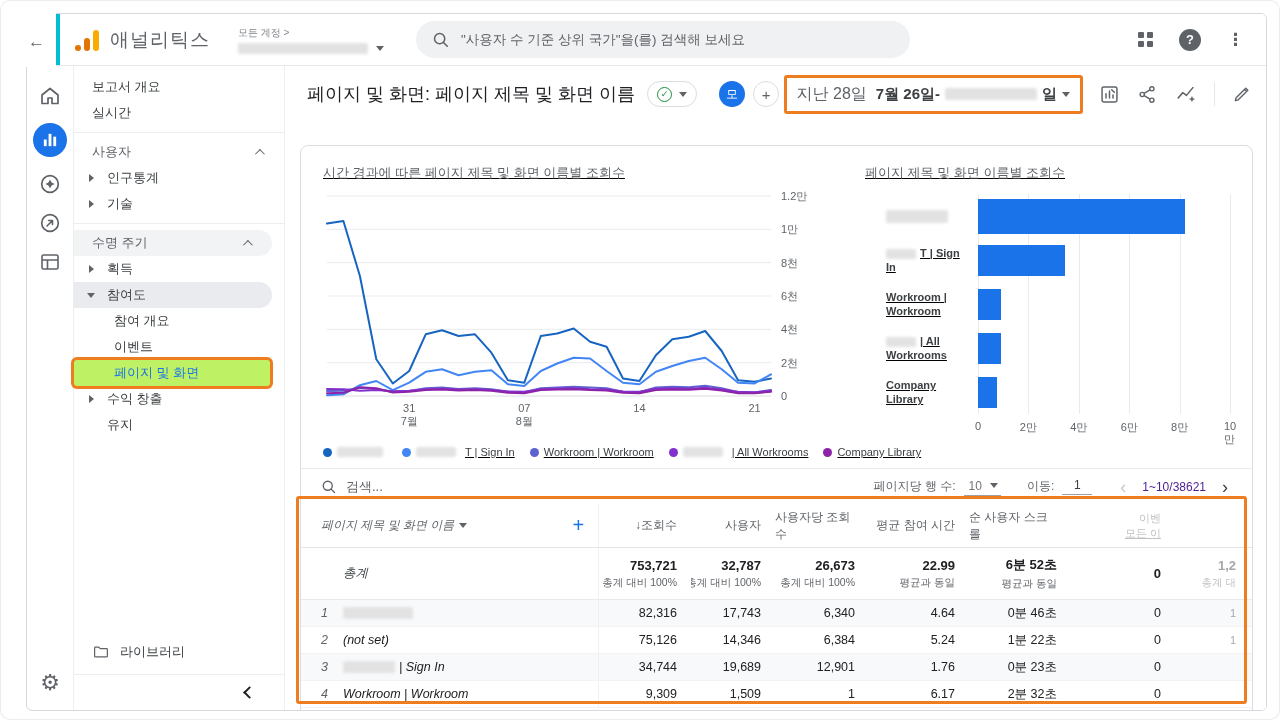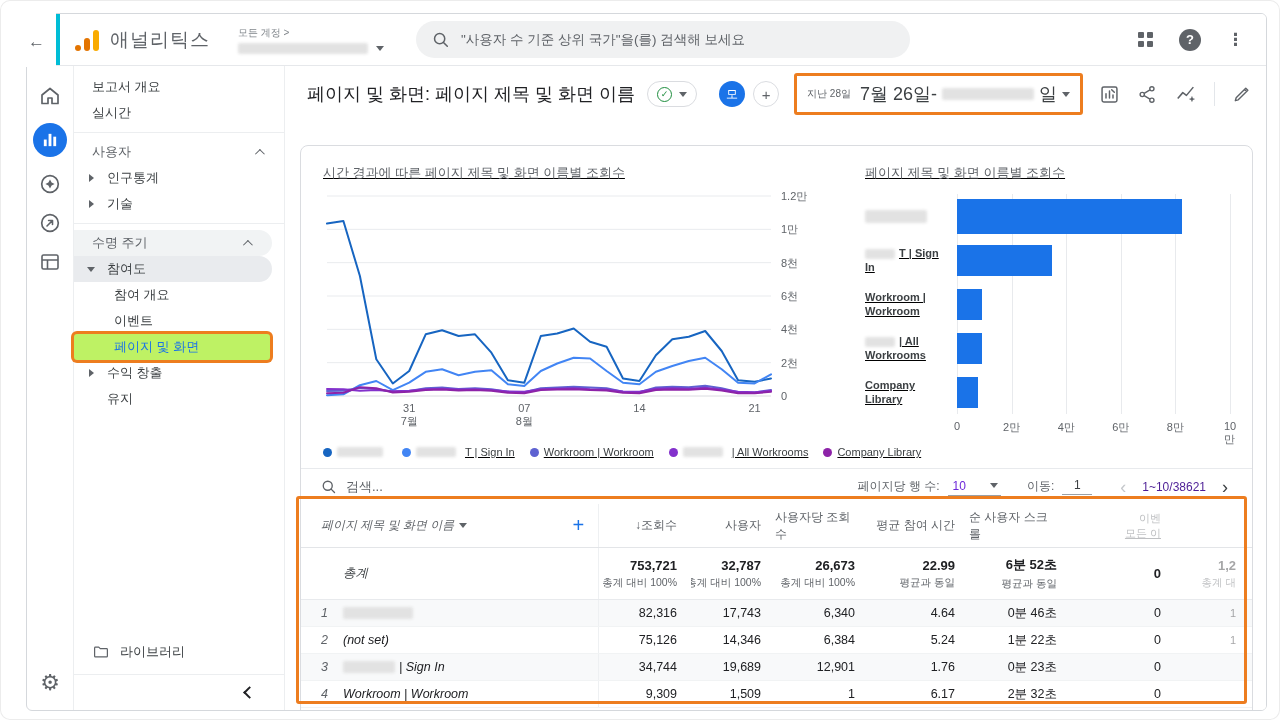--- a/index.html
+++ b/index.html
@@ -61,52 +61,52 @@
   
   .content { flex:1; min-width:0; display:flex; flex-direction:column; background:#fff; }
   .report-header { height:56px; flex:0 0 auto; display:flex; align-items:center; padding:0 14px 0 22px; }
   .report-title { font-size:18px; color:#202124; white-space:nowrap; }
   .check-pill { margin-left:12px; height:26px; border:1px solid #dadce0; border-radius:14px; display:flex; align-items:center; gap:7px; padding:0 9px; cursor:pointer; }
   .chk-circle { width:15px; height:15px; border-radius:50%; border:1.6px solid #1e8e3e; color:#1e8e3e; font-size:9px; display:flex; align-items:center; justify-content:center; font-weight:bold; }
   .avatar-chip { margin-left:22px; width:26px; height:26px; border-radius:50%; background:var(--blue,#1a73e8); color:#fff; font-size:12px; display:flex; align-items:center; justify-content:center; cursor:pointer; }
   .plus-chip { margin-left:8px; width:26px; height:26px; border-radius:50%; border:1px solid #dadce0; color:#5f6368; font-size:15px; display:flex; align-items:center; justify-content:center; cursor:pointer; }
   .header-right { margin-left:auto; display:flex; align-items:center; }
   .date-box { display:flex; align-items:center; gap:9px; padding:6px 10px; border:3px solid var(--anno,#ed7d1f); border-radius:3px; cursor:pointer; }
-  .date-preset { font-size:10px; color:#5f6368; white-space:nowrap; }
-  .date-main { display:flex; align-items:center; gap:5px; font-size:18px; font-weight:normal; color:#3c4043; white-space:nowrap; }
+  .date-preset { font-size:16px; color:#5f6368; white-space:nowrap; }
+  .date-main { display:flex; align-items:center; gap:5px; font-size:15px; font-weight:bold; color:#3c4043; white-space:nowrap; }
   .header-icons { display:flex; align-items:center; gap:17px; margin-left:16px; }
   .hicon { cursor:pointer; }
   .vdiv { width:1px; height:24px; background:#e3e6ea; }
 
   .main-area { flex:1; position:relative; overflow:hidden; background:#fff; }
   .card { position:absolute; left:15px; top:23px; width:953px; height:700px; border:1px solid #dadce0; border-radius:8px; background:#fff; display:flex; flex-direction:column; overflow:hidden; }
 
   .charts-row { display:flex; gap:34px; padding:18px 22px 10px 22px; flex:0 0 auto;text-decoration:underline; }
   .line-block { width:508px; flex:0 0 auto; }
   .chart-title { font-size:13px; color:#5f6368; margin-bottom:4px; white-space:nowrap; }
   .legend { display:flex; align-items:center; gap:15px; margin-top:6px; font-size:11px; color:#3c4043; flex-wrap:nowrap; white-space:nowrap; }
   .legend-item { display:flex; align-items:center; gap:5px; }
   .legend-dot { width:9px; height:9px; border-radius:50%; flex:0 0 auto; }
 
   .bar-block { flex:1; min-width:0; }
-  .bar-plot { display:flex; margin-top:12px; }
+  .bar-plot { display:flex; margin-top:12px;margin-left:21px; }
   .bar-labels { width:92px; flex:0 0 auto; }
   .bar-label { height:44px; display:flex; flex-direction:column; justify-content:center; font-size:11px; font-weight:bold; color:#3c4043; line-height:1.3; }
   .bar-area { flex:1; position:relative; }
   .vgrid { position:absolute; top:0; bottom:0; width:1px; background:#e8eaed; }
   .bar-row { height:44px; display:flex; align-items:center; position:relative; }
   .bar { height:31px; background:var(--bar,#1a73e8); }
   .bar-ticks { position:relative; height:16px; margin-top:6px; font-size:11px; color:#5f6368; }
   .bar-tick { position:absolute; transform:translateX(-50%); }
 
   
   .table-toolbar { border-top:1px solid #e8eaed; height:36px; flex:0 0 auto; display:flex; align-items:center; padding:0 20px; }
   .tsearch { display:flex; align-items:center; gap:10px; font-size:13px; color:#5f6368; cursor:text; }
   .toolbar-right { margin-left:auto; display:flex; align-items:center; font-size:12px; color:#5f6368; gap:8px; }
-  .rpp-value { display:flex; align-items:center; gap:24px; border-bottom:1px solid #9aa0a6; padding:1px 3px 2px 5px; color:#6d28d9; cursor:pointer; margin-right:18px; }
+  .rpp-value { display:flex; align-items:center; gap:8px; border-bottom:1px solid #9aa0a6; padding:1px 3px 2px 5px; color:#737373; cursor:pointer; margin-right:18px; }
   .goto-value { border-bottom:1px solid #9aa0a6; width:30px; text-align:center; color:#3c4043; padding-bottom:2px; margin-right:16px; cursor:text; }
   .pg-prev { color:#c4c7cb; font-size:18px; line-height:1; cursor:default; padding:0 4px; }
   .pg-next { color:#3c4043; font-size:18px; line-height:1; cursor:pointer; padding:0 4px; }
   .range-text { color:#4c1d95; margin:0 4px; }
 
   .t-row { display:grid; grid-template-columns:298px 92px 84px 94px 100px 102px 104px 75px; align-items:stretch; }
   .t-name { padding-left:20px; border-right:1px solid #eef0f2; display:flex; align-items:center; min-width:0;font-style:italic; }
   .t-m { display:flex; flex-direction:column; align-items:flex-end; justify-content:center; padding-right:14px; overflow:hidden; }
   .t-head { height:44px; border-bottom:1px solid #e3e5e8; color:#5f6368; font-size:12px; }
   .t-head .t-name { gap:5px; cursor:pointer; position:relative; }
@@ -212,20 +212,24 @@
             <span>인구통계</span>
           </div>
         <div class="nav-item nav-sub">
             <span class="tri-right"></span>
             <span>기술</span>
           </div>
         <div class="nav-divider"></div>
         <div class="nav-item nav-section shaded">
             <span>수명 주기</span>
             <span class="chev-up"></span>
+          </div>
+        <div class="nav-item nav-sub">
+            <span class="tri-right"></span>
+            <span>획득</span>
           </div>
         <div class="nav-item nav-sub shaded2">
             <span class="tri-down"></span>
             <span>참여도</span>
           </div>
         <div class="nav-item nav-subsub">
             <span>참여 개요</span>
           </div>
         <div class="nav-item nav-subsub">
             <span>이벤트</span>

